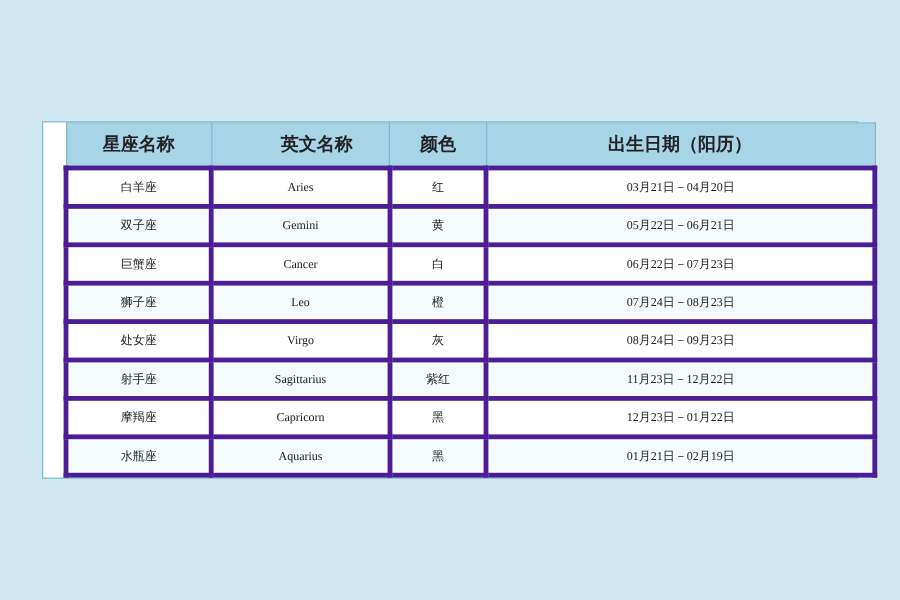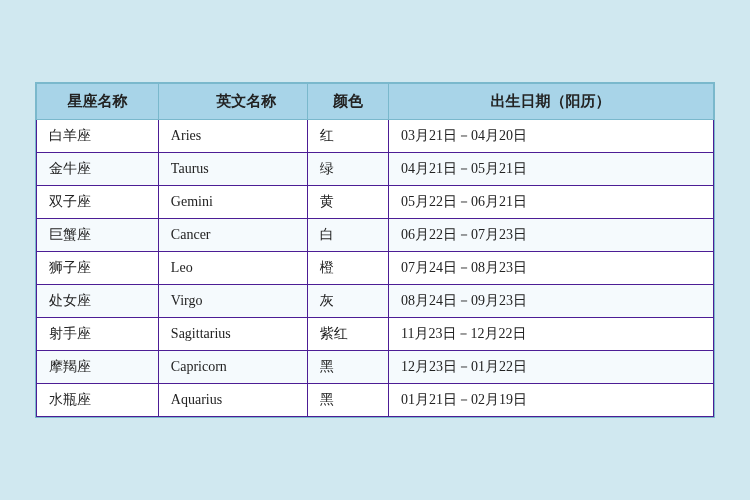--- a/index.html
+++ b/index.html
@@ -20,20 +20,21 @@
 
     .table-container {
       background-color: #ffffff;
       border: 1px solid #7ab8cc;
       width: 680px;
     }
 
     table {
       width: 100%;
       border-collapse: collapse;
+      margin-left: 17px;
     }
 
     thead tr {
       background-color: #a8d4e8;
     }
 
     thead th {
       border: 1px solid #7ab8cc;
       padding: 8px 12px;
       text-align: center;
@@ -44,23 +45,24 @@
 
     tbody tr {
       background-color: #ffffff;
     }
 
     tbody tr:nth-child(even) {
       background-color: #f5fafd;
     }
 
     tbody td {
-      border: 1px solid #4c1d95;
+      border: 4px solid #4c1d95;
       padding: 7px 12px;
-      font-size: 14px;
+      text-align: center;
+      font-size: 10px;
       color: #222;
     }
 
     .col-zh { width: 18%; }
     .col-en { width: 22%; padding-left: 39px; }
     .col-color { width: 12%; }
     .col-date { width: 48%; padding-left: 11px; }
   </style>
 </head>
 <body>
@@ -74,26 +76,20 @@
         <th class="col-color">颜色</th>
         <th class="col-date">出生日期（阳历）</th>
       </tr>
     </thead>
     <tbody id="table-body">
     <tr>
           <td>白羊座</td>
           <td>Aries</td>
           <td>红</td>
           <td>03月21日－04月20日</td>
-        </tr>
-        <tr>
-          <td>金牛座</td>
-          <td>Taurus</td>
-          <td>绿</td>
-          <td>04月21日－05月21日</td>
         </tr>
         <tr>
           <td>双子座</td>
           <td>Gemini</td>
           <td>黄</td>
           <td>05月22日－06月21日</td>
         </tr>
         <tr>
           <td>巨蟹座</td>
           <td>Cancer</td>

